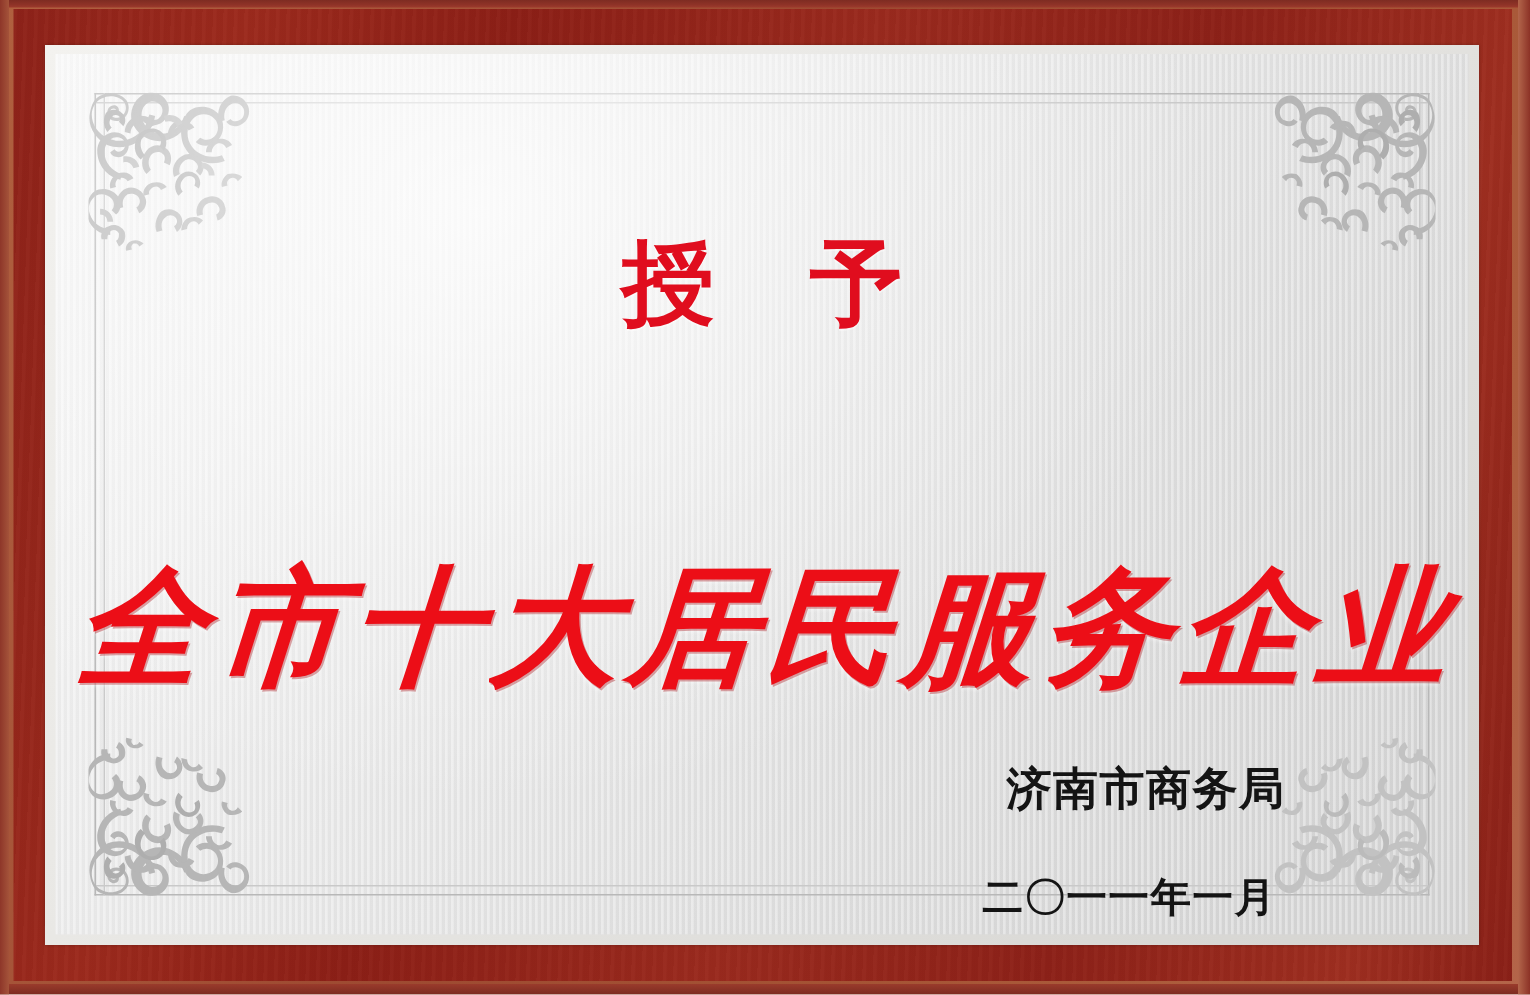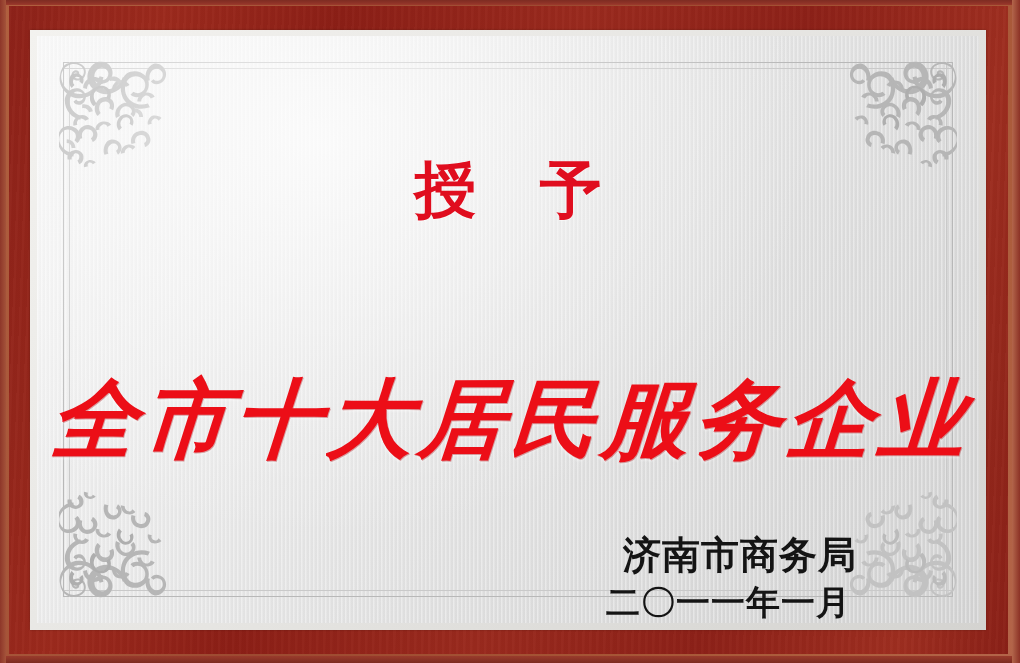--- a/index.html
+++ b/index.html
@@ -207,38 +207,38 @@
     font-style: italic;
     transform: skewX(-4deg);
     text-shadow:
       1px 1px 0 rgba(160,0,10,0.35),
       0 2px 3px rgba(255,255,255,0.5);
     white-space: nowrap;
   }
 
   .issuer {
     position: absolute;
-    top: 500px;
+    top: 476px;
     right: 122px;
     text-align: center;
     font-family: "DejaVu Sans", "Liberation Sans", sans-serif;
-    font-size: 38px;
+    font-size: 30px;
     font-weight: 700;
     line-height: 1;
     letter-spacing: 1px;
     color: #141414;
   }
 
   .issue-date {
     position: absolute;
     top: 549px;
     right: 128px;
     text-align: center;
     font-family: "DejaVu Sans", "Liberation Sans", sans-serif;
-    font-size: 34px;
+    font-size: 27px;
     font-weight: 700;
     line-height: 1;
     letter-spacing: 1px;
     color: #141414;
   }
 </style>
 </head>
 <body>
 
 <div class="plaque">

